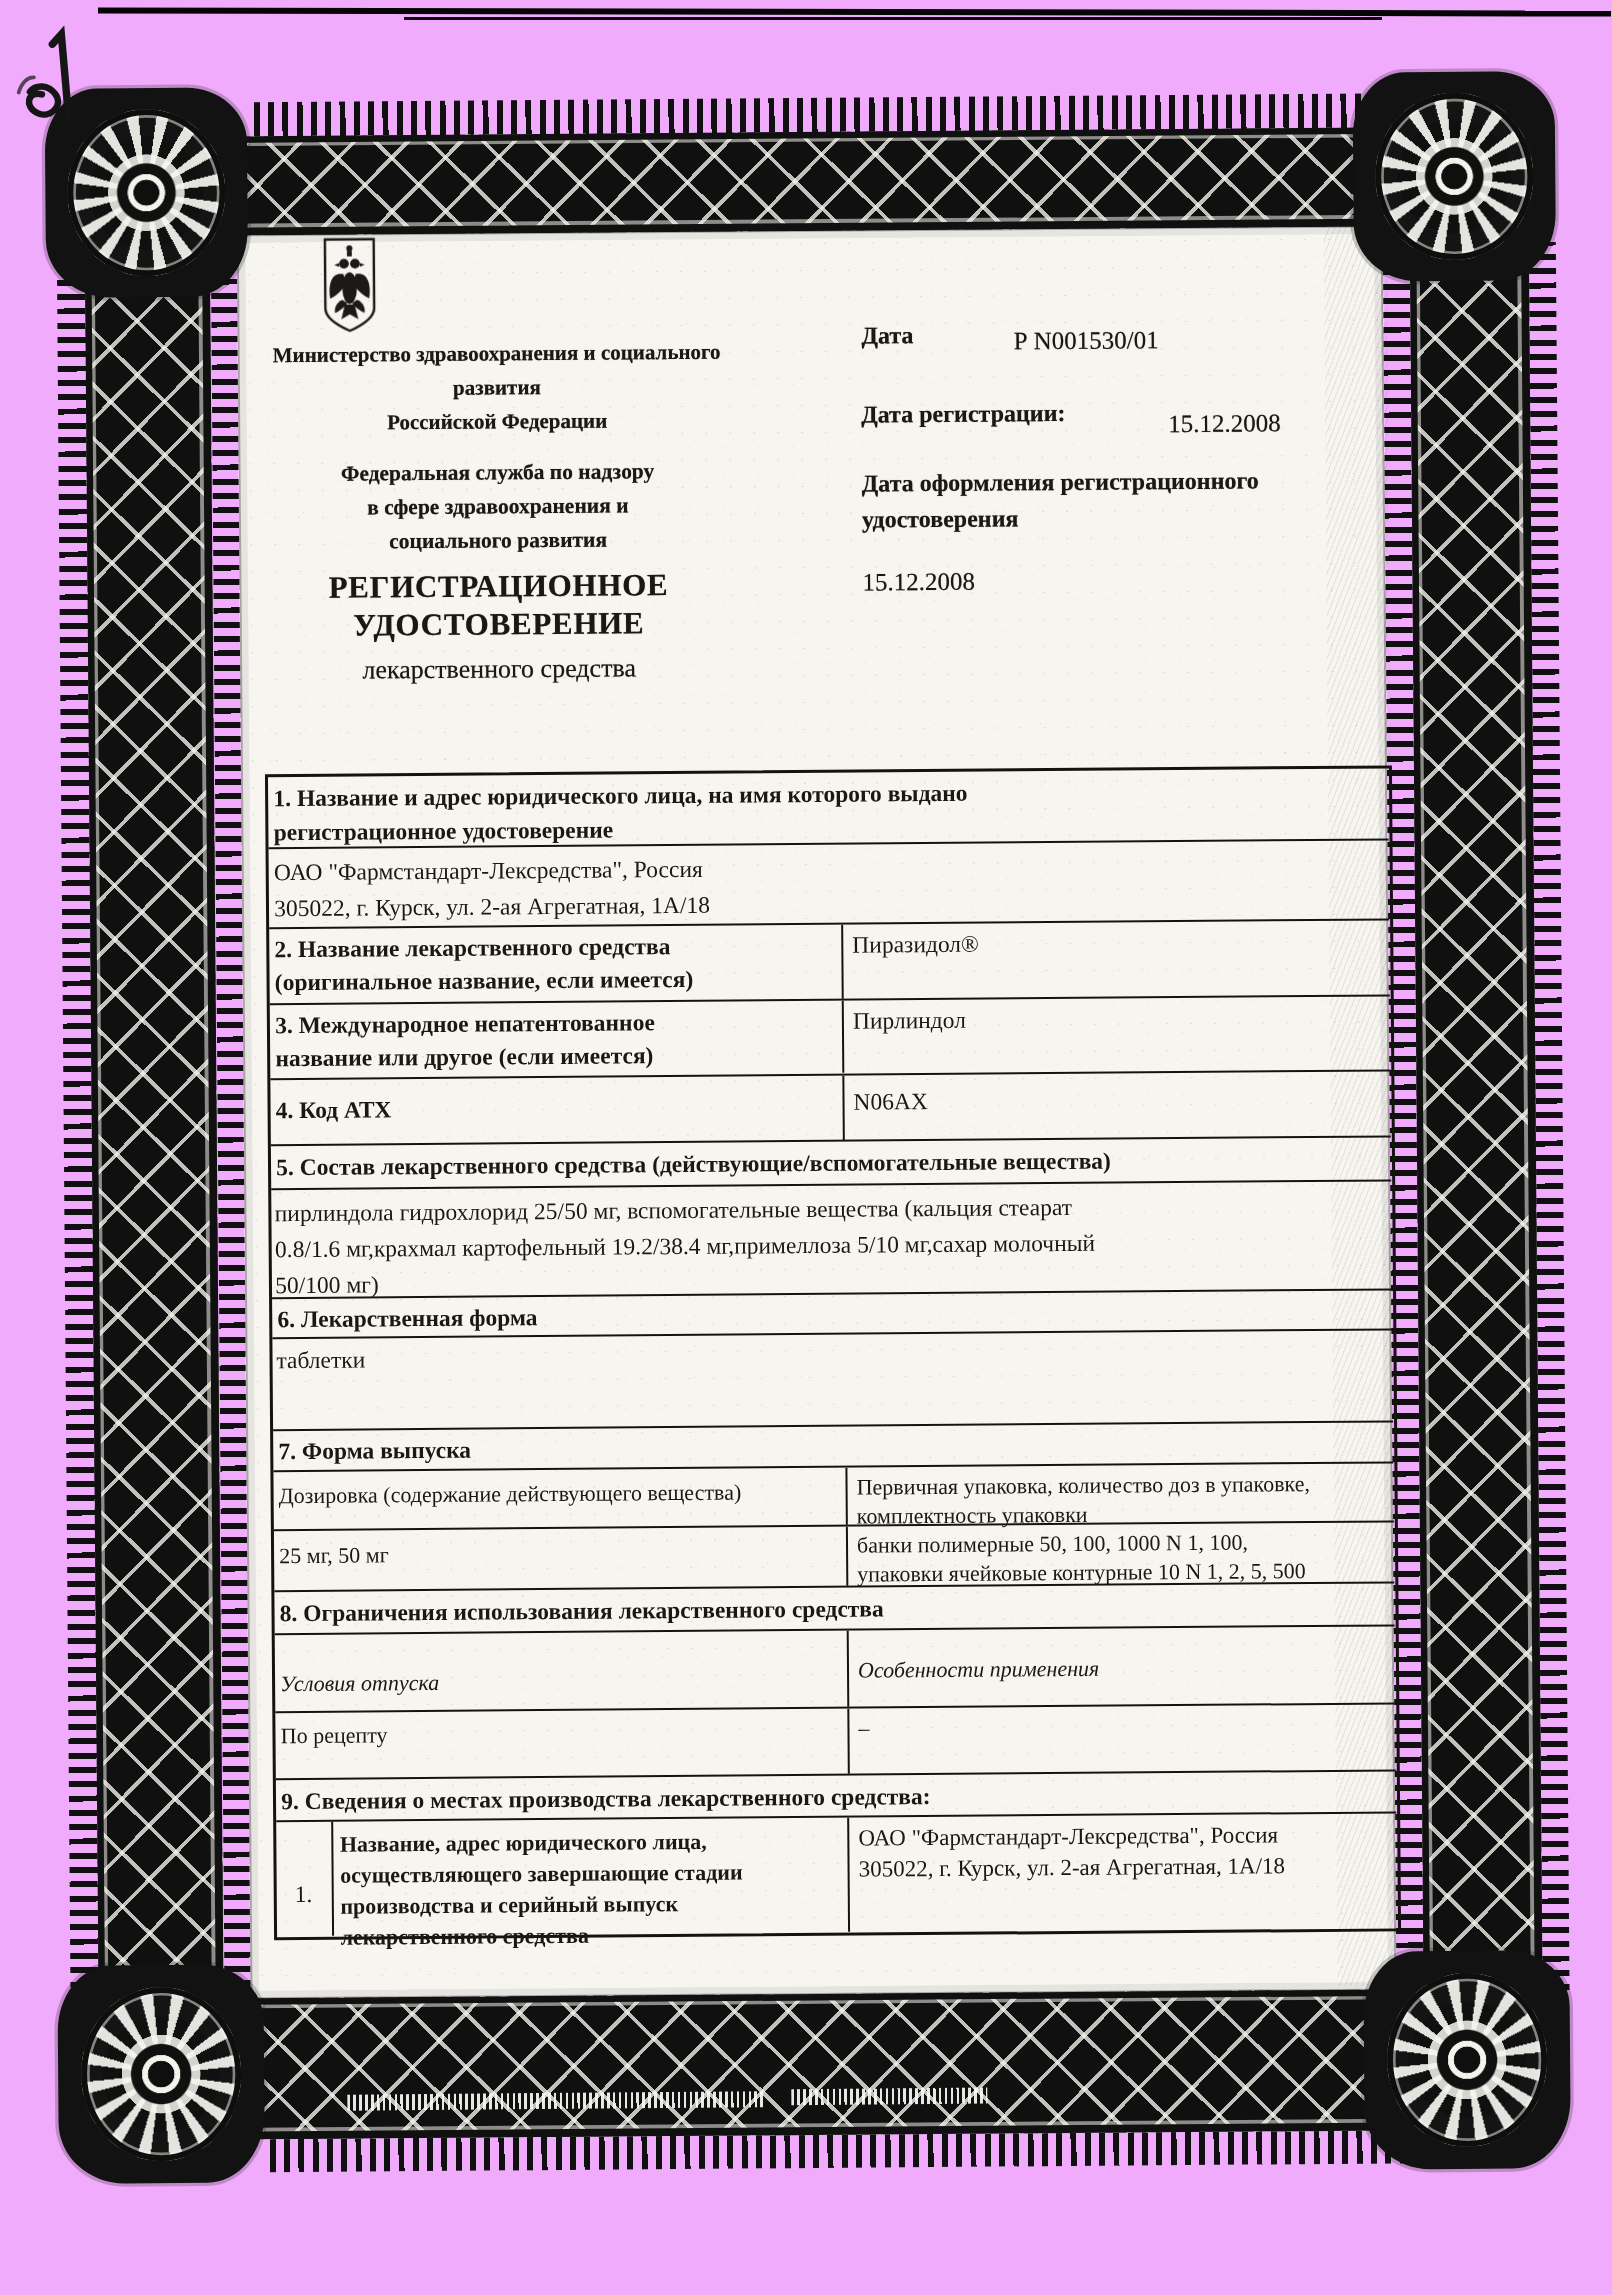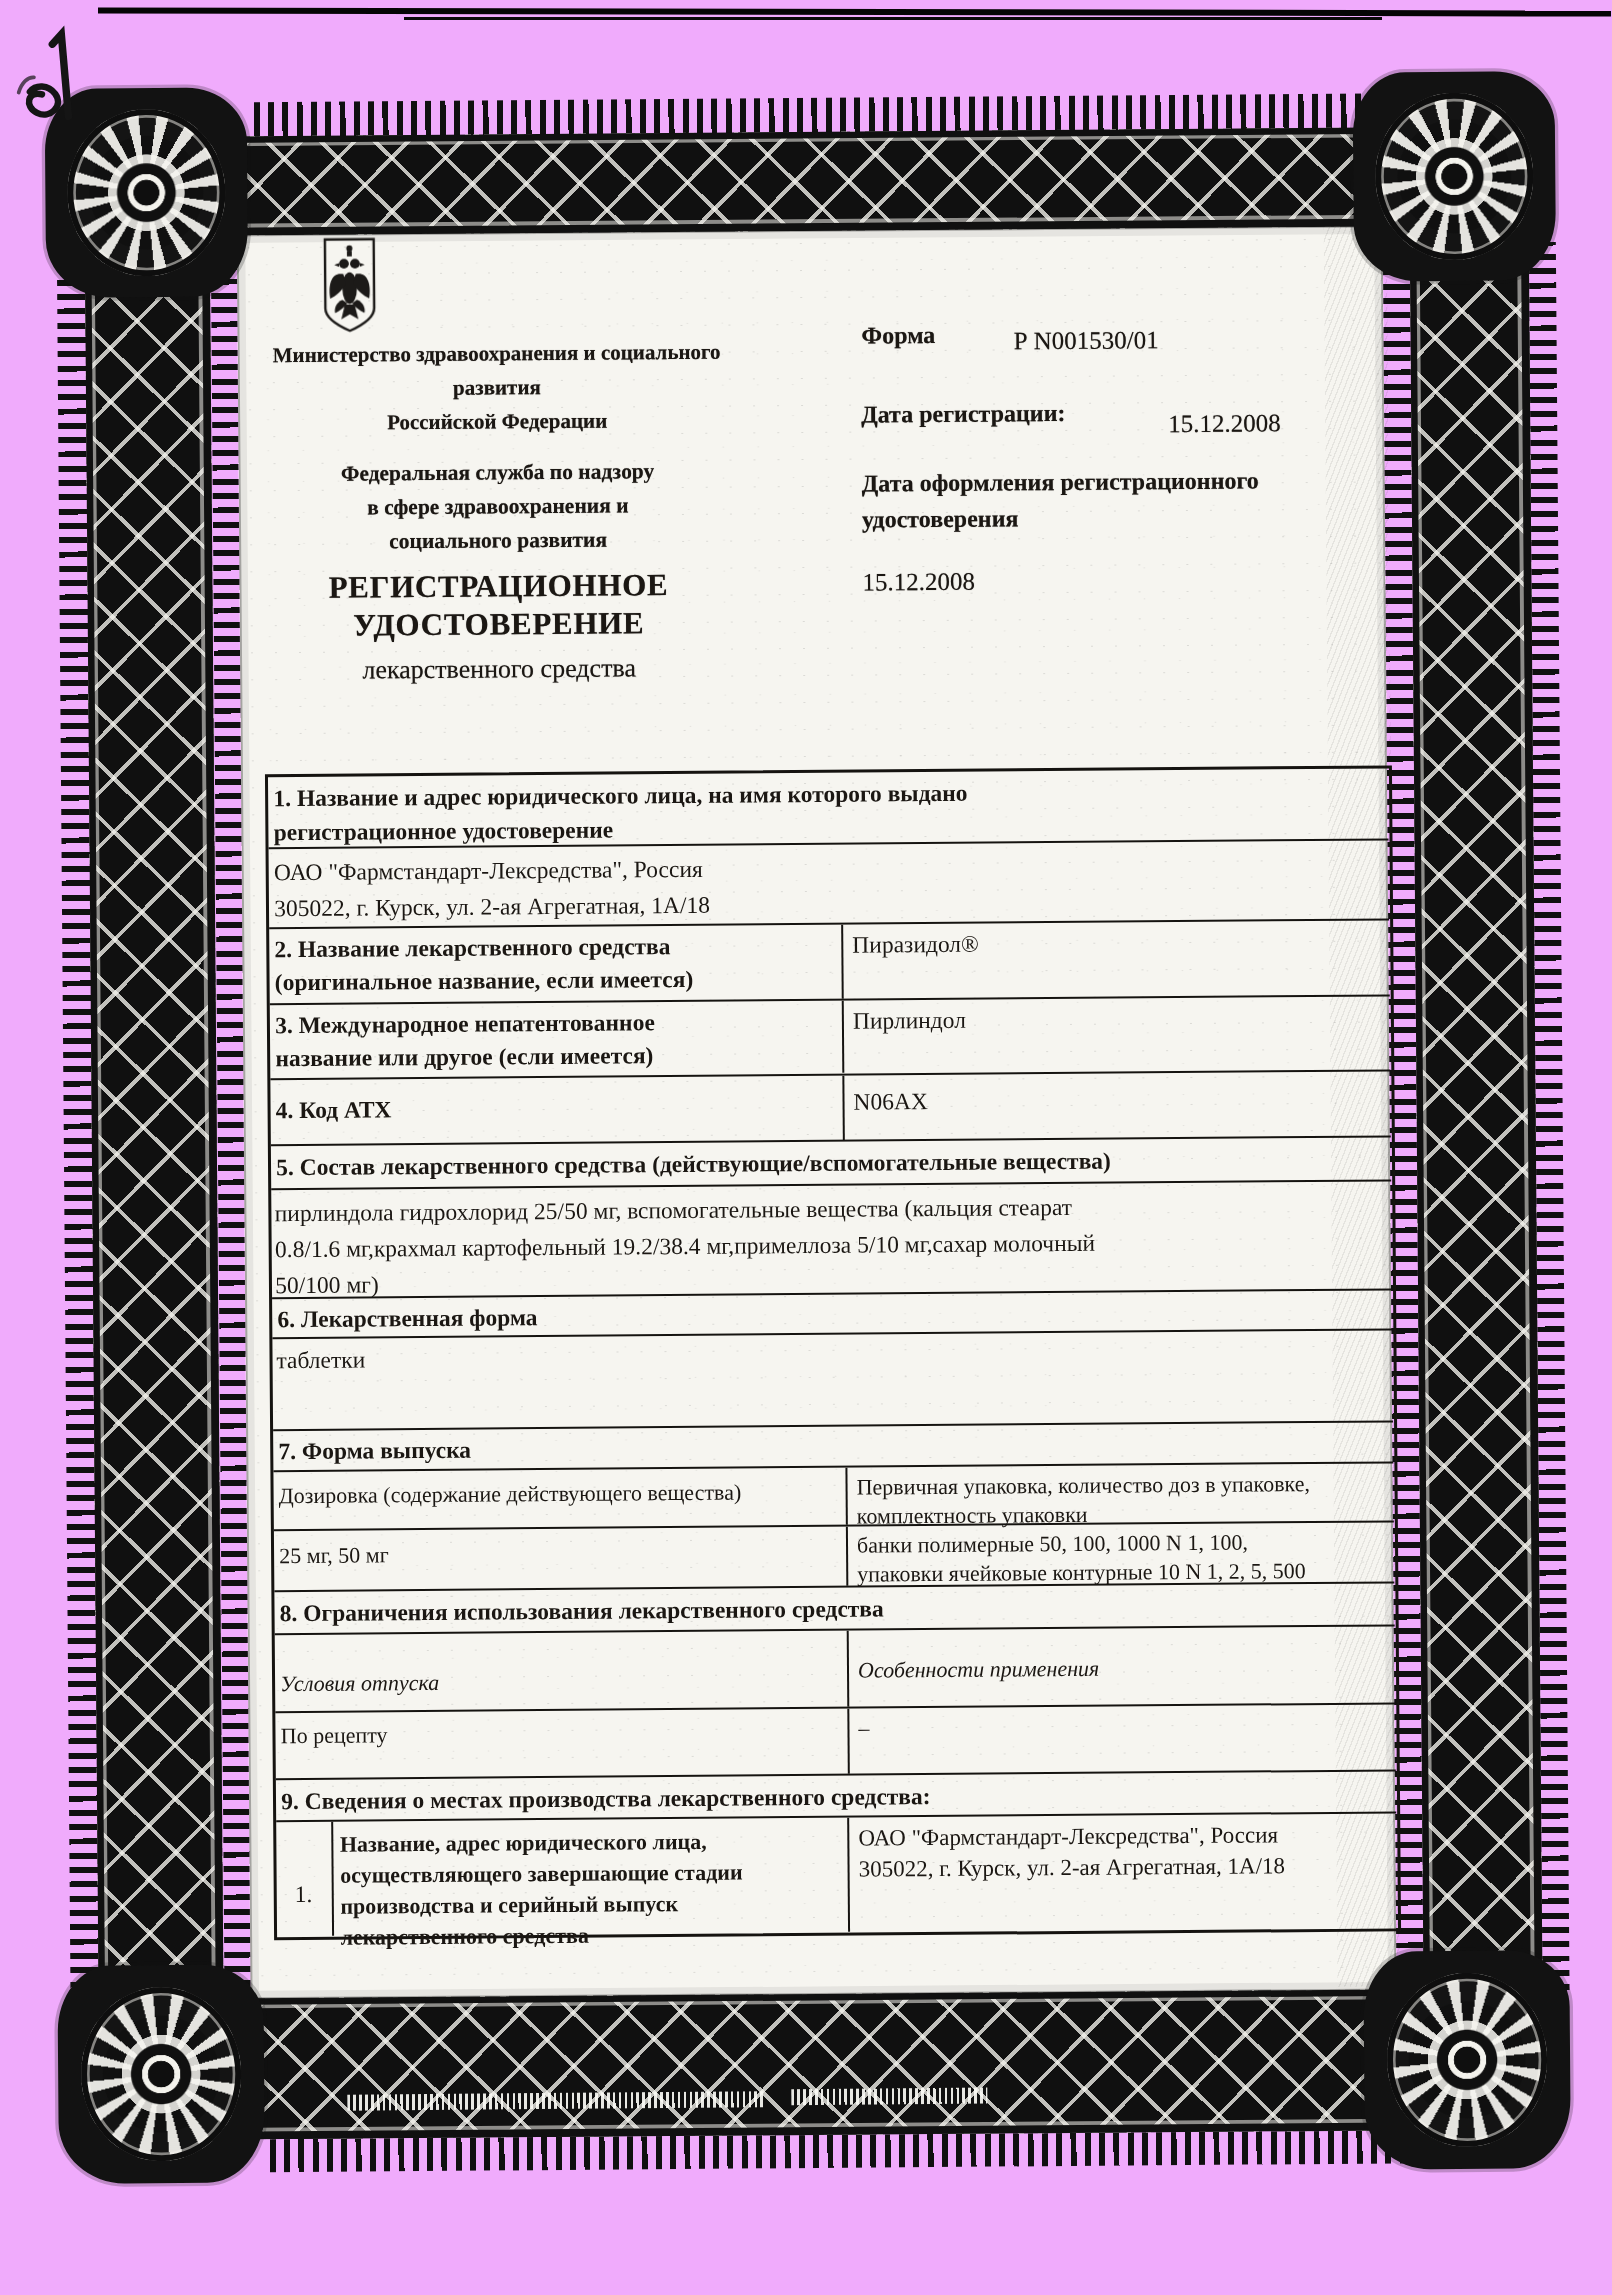--- a/index.html
+++ b/index.html
@@ -151,21 +151,21 @@
       <div>Федеральная служба по надзору</div>
       <div>в сфере здравоохранения и</div>
       <div>социального развития</div>
     </div>
     <div class="txt doctitle ctr">
       <div>РЕГИСТРАЦИОННОЕ</div>
       <div>УДОСТОВЕРЕНИЕ</div>
     </div>
     <div class="txt docsub ctr">лекарственного средства</div>
 
-    <div class="txt lab" style="left:867px;top:323px;">Форма</div>
+    <div class="txt lab" style="left:867px;top:323px;">Дата</div>
     <div class="txt val" style="left:1019px;top:329px;">Р N001530/01</div>
     <div class="txt lab" style="left:866px;top:402px;">Дата регистрации:</div>
     <div class="txt val" style="left:1173px;top:413px;">15.12.2008</div>
     <div class="txt lab" style="left:866px;top:466px;width:509px;line-height:36px;">
       <div>Дата оформления регистрационного</div>
       <div>удостоверения</div>
     </div>
     <div class="txt val" style="left:866px;top:569px;">15.12.2008</div>
 
     <div class="tbl">

